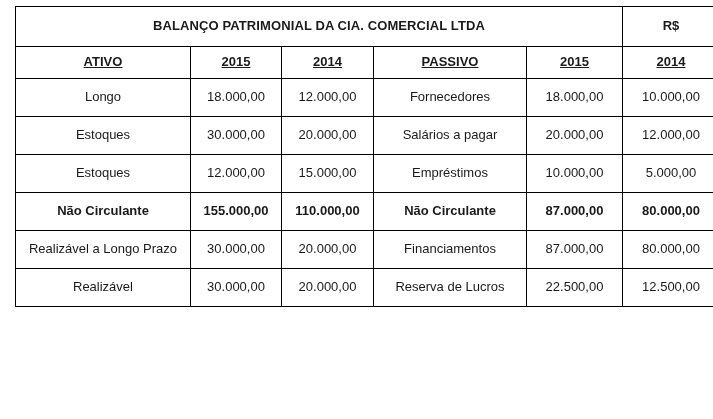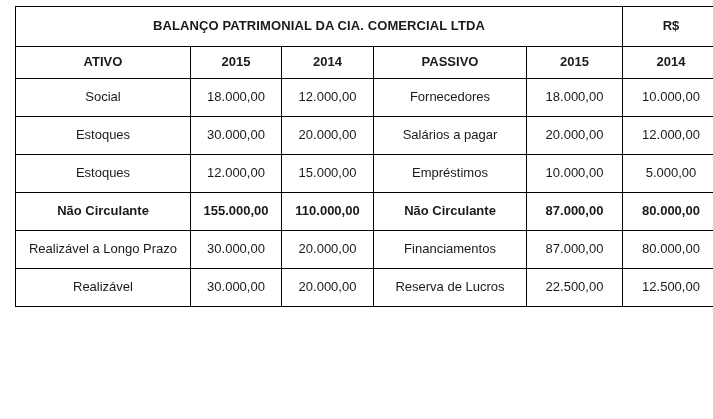--- a/index.html
+++ b/index.html
@@ -45,21 +45,21 @@
 
   
   col.c-label-a { width: 175px; }
   col.c-y1-a    { width: 91px;  }
   col.c-y2-a    { width: 92px;  }
   col.c-label-p { width: 153px; }
   col.c-y1-p    { width: 96px;  }
   col.c-y2-p    { width: 97px;  }
 
   tr.r-title td   { height: 35px; }
-  tr.r-head td    { height: 27px; }
+  tr.r-head td    { height: 27px; text-decoration: underline; }
   tr.r-body td    { height: 33px; }
 
   .title-cell {
     font-weight: bold;
     font-size: 14.5px;
     letter-spacing: 0.1px;
   }
   .currency-cell {
     font-weight: bold;
     font-size: 14px;
@@ -100,21 +100,21 @@
         <td class="head-cell">ATIVO</td>
         <td class="head-cell">2015</td>
         <td class="head-cell">2014</td>
         <td class="head-cell">PASSIVO</td>
         <td class="head-cell">2015</td>
         <td class="head-cell">2014</td>
       </tr>
 
 
       <tr class="r-body">
-        <td class="normal">Social</td>
+        <td class="normal">Longo</td>
         <td class="normal">18.000,00</td>
         <td class="normal">12.000,00</td>
         <td class="normal">Fornecedores</td>
         <td class="normal">18.000,00</td>
         <td class="normal">10.000,00</td>
       </tr>
 
       <tr class="r-body">
         <td class="normal">Estoques</td>
         <td class="normal">30.000,00</td>

